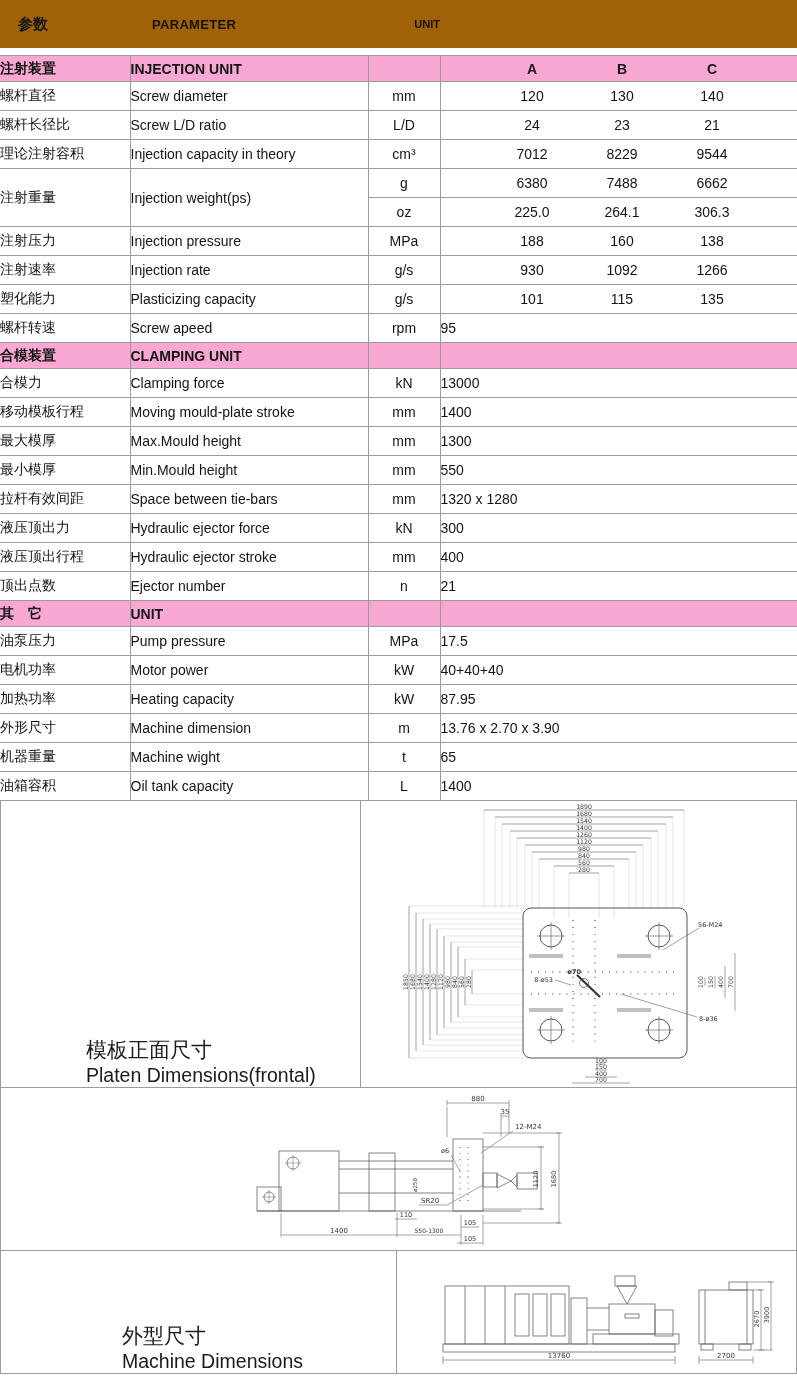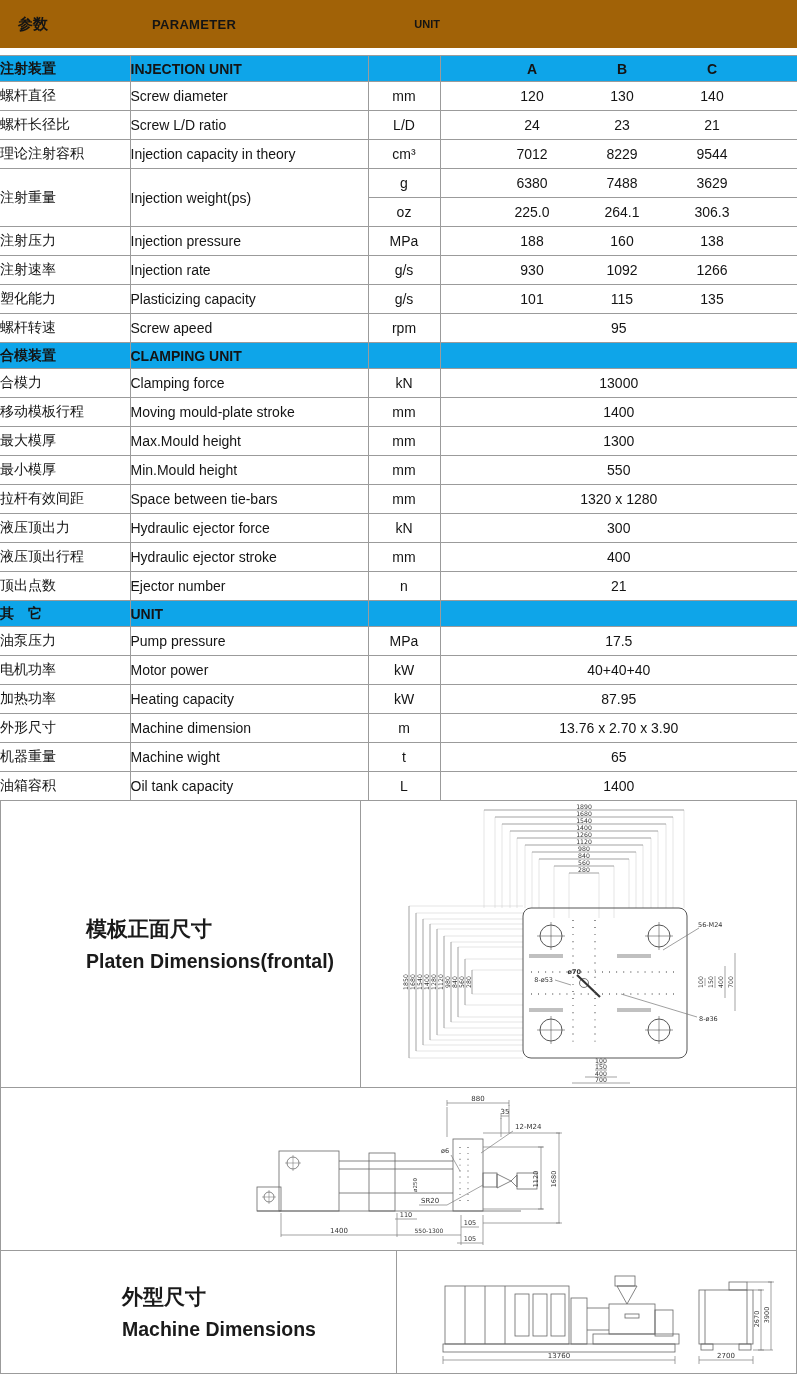--- a/index.html
+++ b/index.html
@@ -12,29 +12,29 @@
   .h-model{text-align:center;font-weight:bold;font-size:20px;letter-spacing:.5px;}
   .gap{height:7px;}
   
   table.spec{border-collapse:collapse;width:797px;table-layout:fixed;}
   .spec td{font-size:14px;height:28px;padding:0;border-top:1px solid #9b9b9b;white-space:nowrap;overflow:hidden;}
   .c-cn{padding-left:18px;}
   .c-en{padding-left:22px;border-left:1px solid #9b9b9b;}
   .c-unit{text-align:center;border-left:1px solid #9b9b9b;}
   .c-pl{border-left:1px solid #9b9b9b;}
   .c-val{text-align:center;}
-  .c-merged{text-align:center;border-left:1px solid #9b9b9b;}
-  tr.sec td{background:#0ea5e9;font-weight:bold;height:25px;}
+  .c-merged{border-left:1px solid #9b9b9b;}
+  tr.sec td{background:#f9a8d4;font-weight:bold;height:25px;}
   
   .diagrams{border:1px solid #9b9b9b;border-left:1px solid #9b9b9b;}
   .drow{display:flex;}
   .drow + .drow{border-top:1px solid #9b9b9b;}
-  .dlabel{width:360px;box-sizing:border-box;border-right:1px solid #9b9b9b;display:flex;flex-direction:column;justify-content:center;padding-left:85px;font-weight:bold;}
+  .dlabel{width:360px;box-sizing:border-box;border-right:1px solid #9b9b9b;display:flex;flex-direction:column;justify-content:flex-end;padding-left:85px;}
   .dl-cn{font-size:21px;color:#1a1a1a;}
-  .dl-en{font-size:19.5px;margin-top:7px;color:#1a1a1a;}
+  .dl-en{font-size:19.5px;color:#1a1a1a;}
   .ddraw{flex:1;display:flex;align-items:center;justify-content:center;}
   .h1{height:286px;} .h2{height:162px;} .h3{height:122px;padding-left:36px;}
   svg text{font-family:"DejaVu Sans",sans-serif;fill:#333;}
 </style>
 </head>
 <body>
 
 <div class="hdr">
   <span class="h-cn">参数</span>
   <span class="h-en">PARAMETER</span>
@@ -99,21 +99,21 @@
   <td></td>
 </tr>
 
 <tr>
   <td class="c-cn" rowspan="2">注射重量</td>
   <td class="c-en" rowspan="2">Injection weight(ps)</td>
   <td class="c-unit">g</td>
   <td class="c-pl"></td>
   <td class="c-val">6380</td>
   <td class="c-val">7488</td>
-  <td class="c-val">3629</td>
+  <td class="c-val">6662</td>
   <td></td>
 </tr>
 <tr>
   <td class="c-unit">oz</td>
   <td class="c-pl"></td>
   <td class="c-val">225.0</td>
   <td class="c-val">264.1</td>
   <td class="c-val">306.3</td>
   <td></td>
 </tr>

